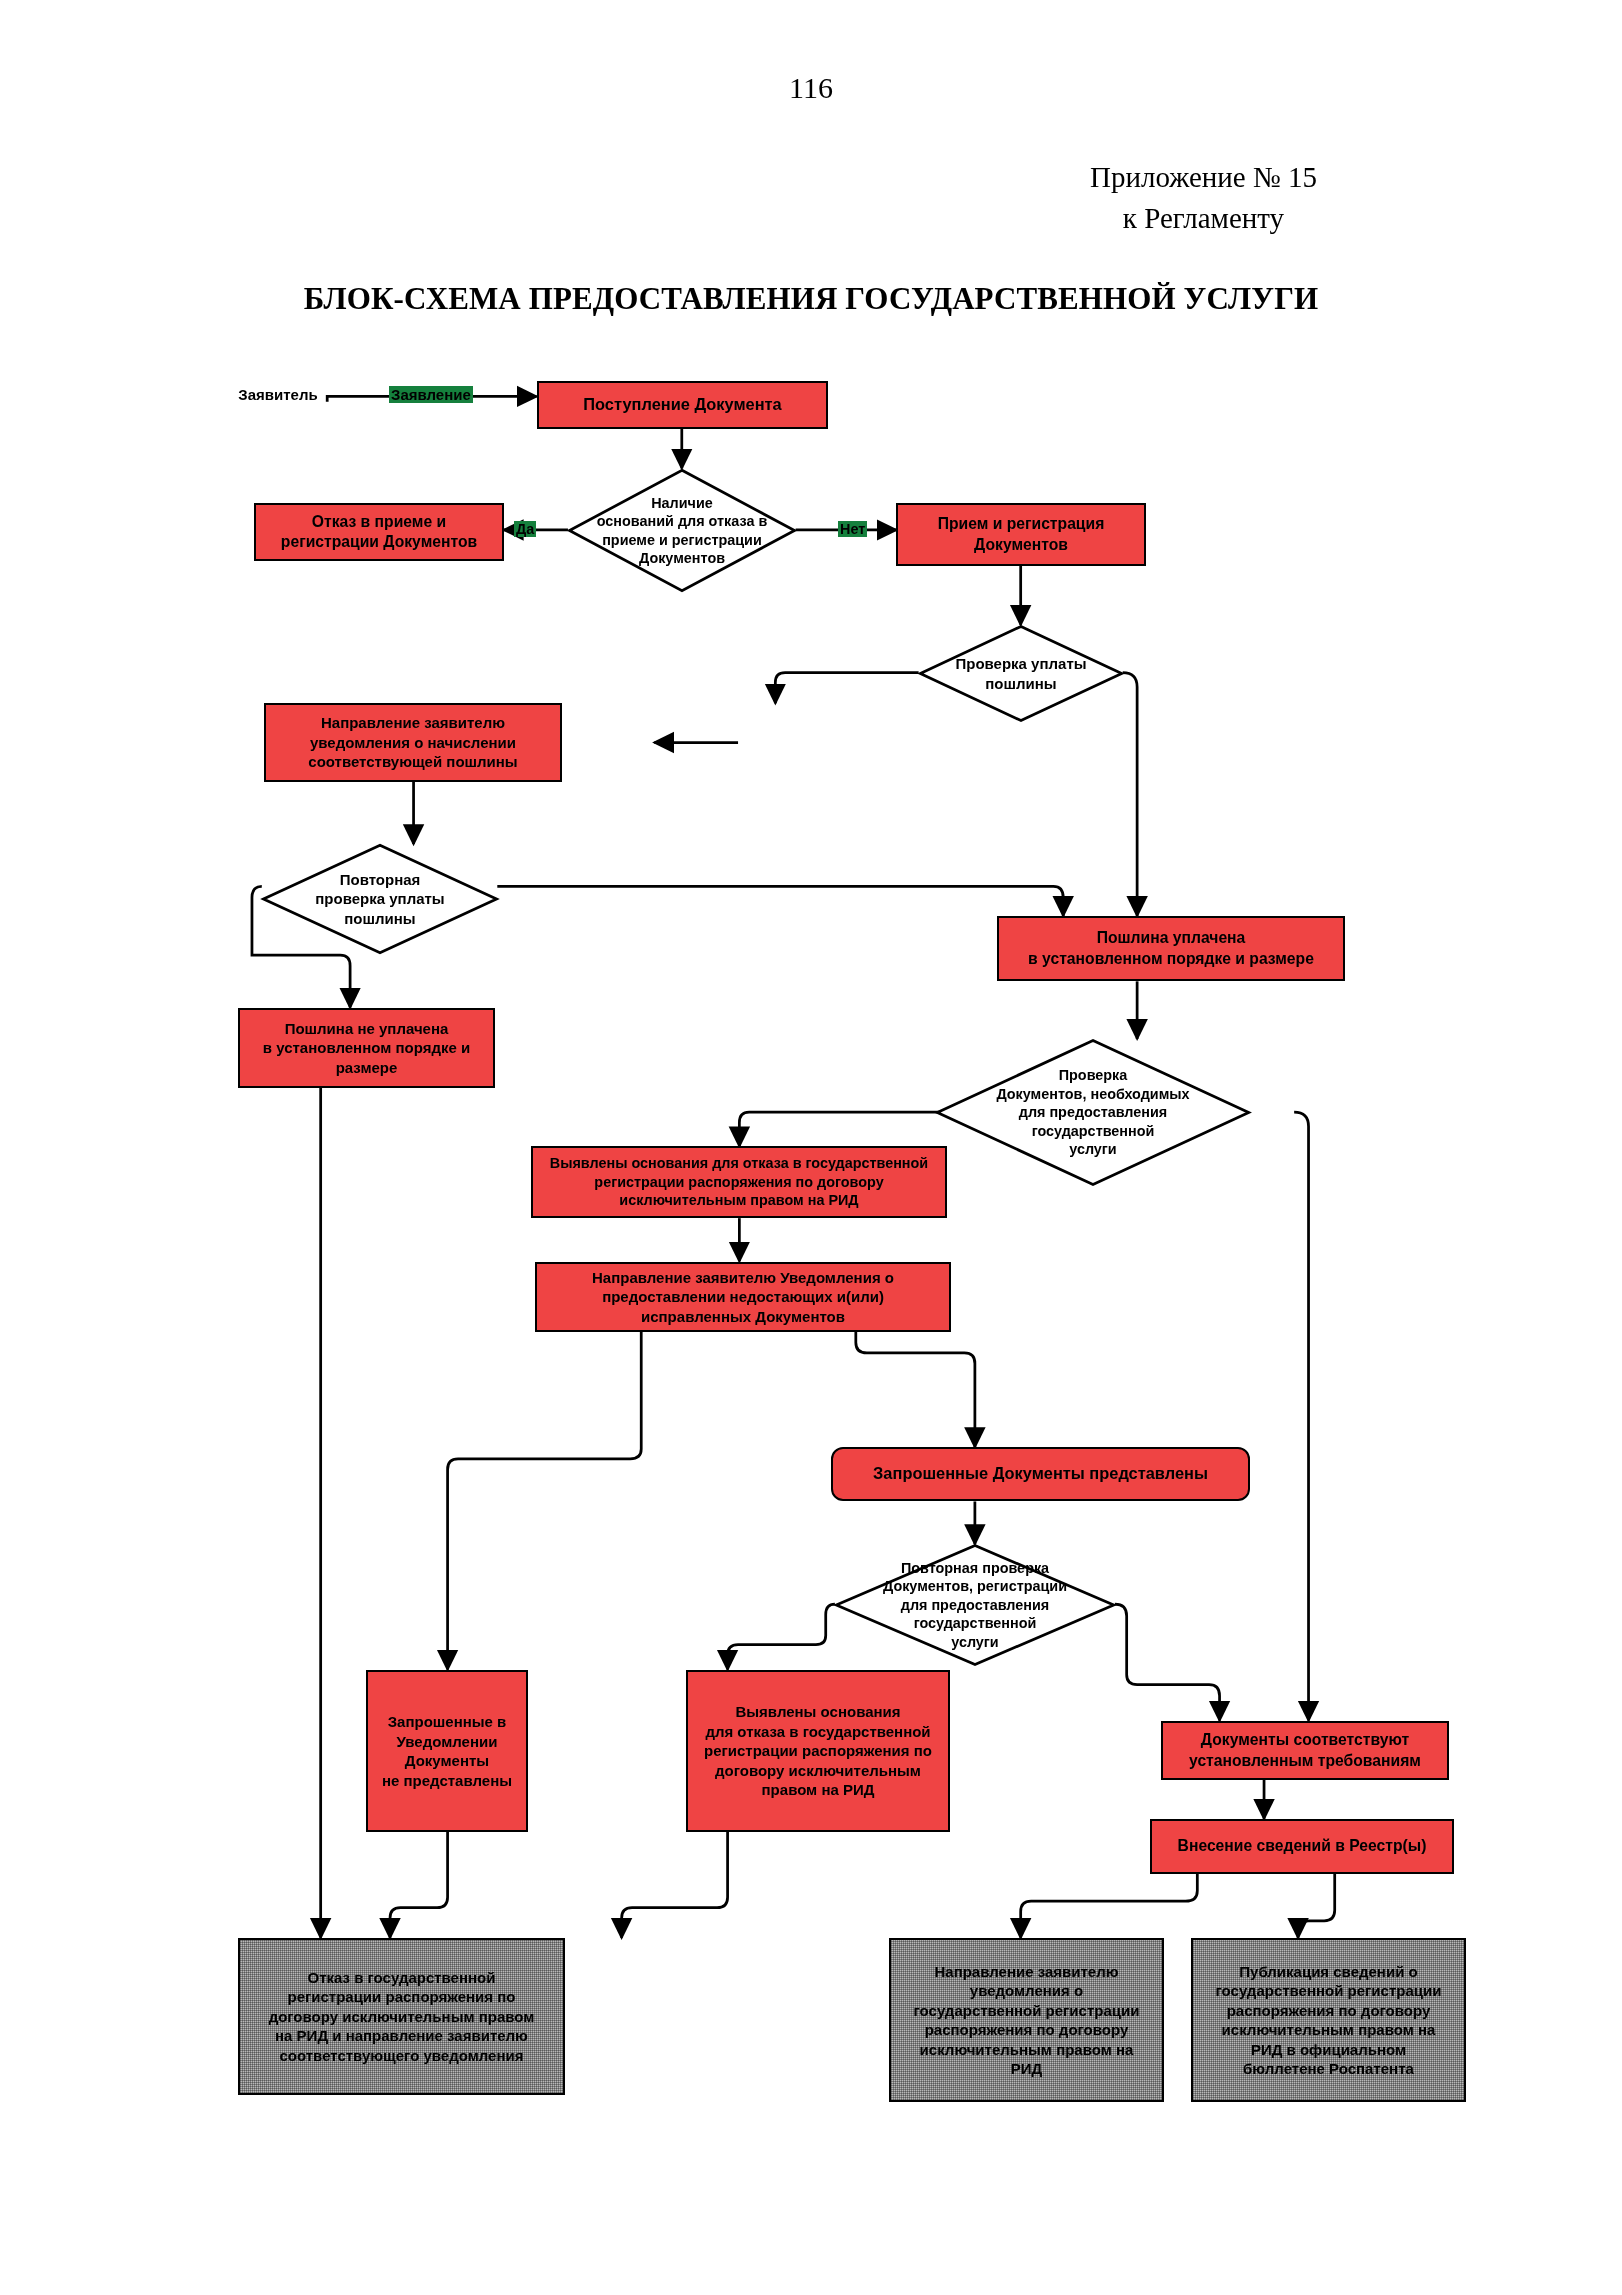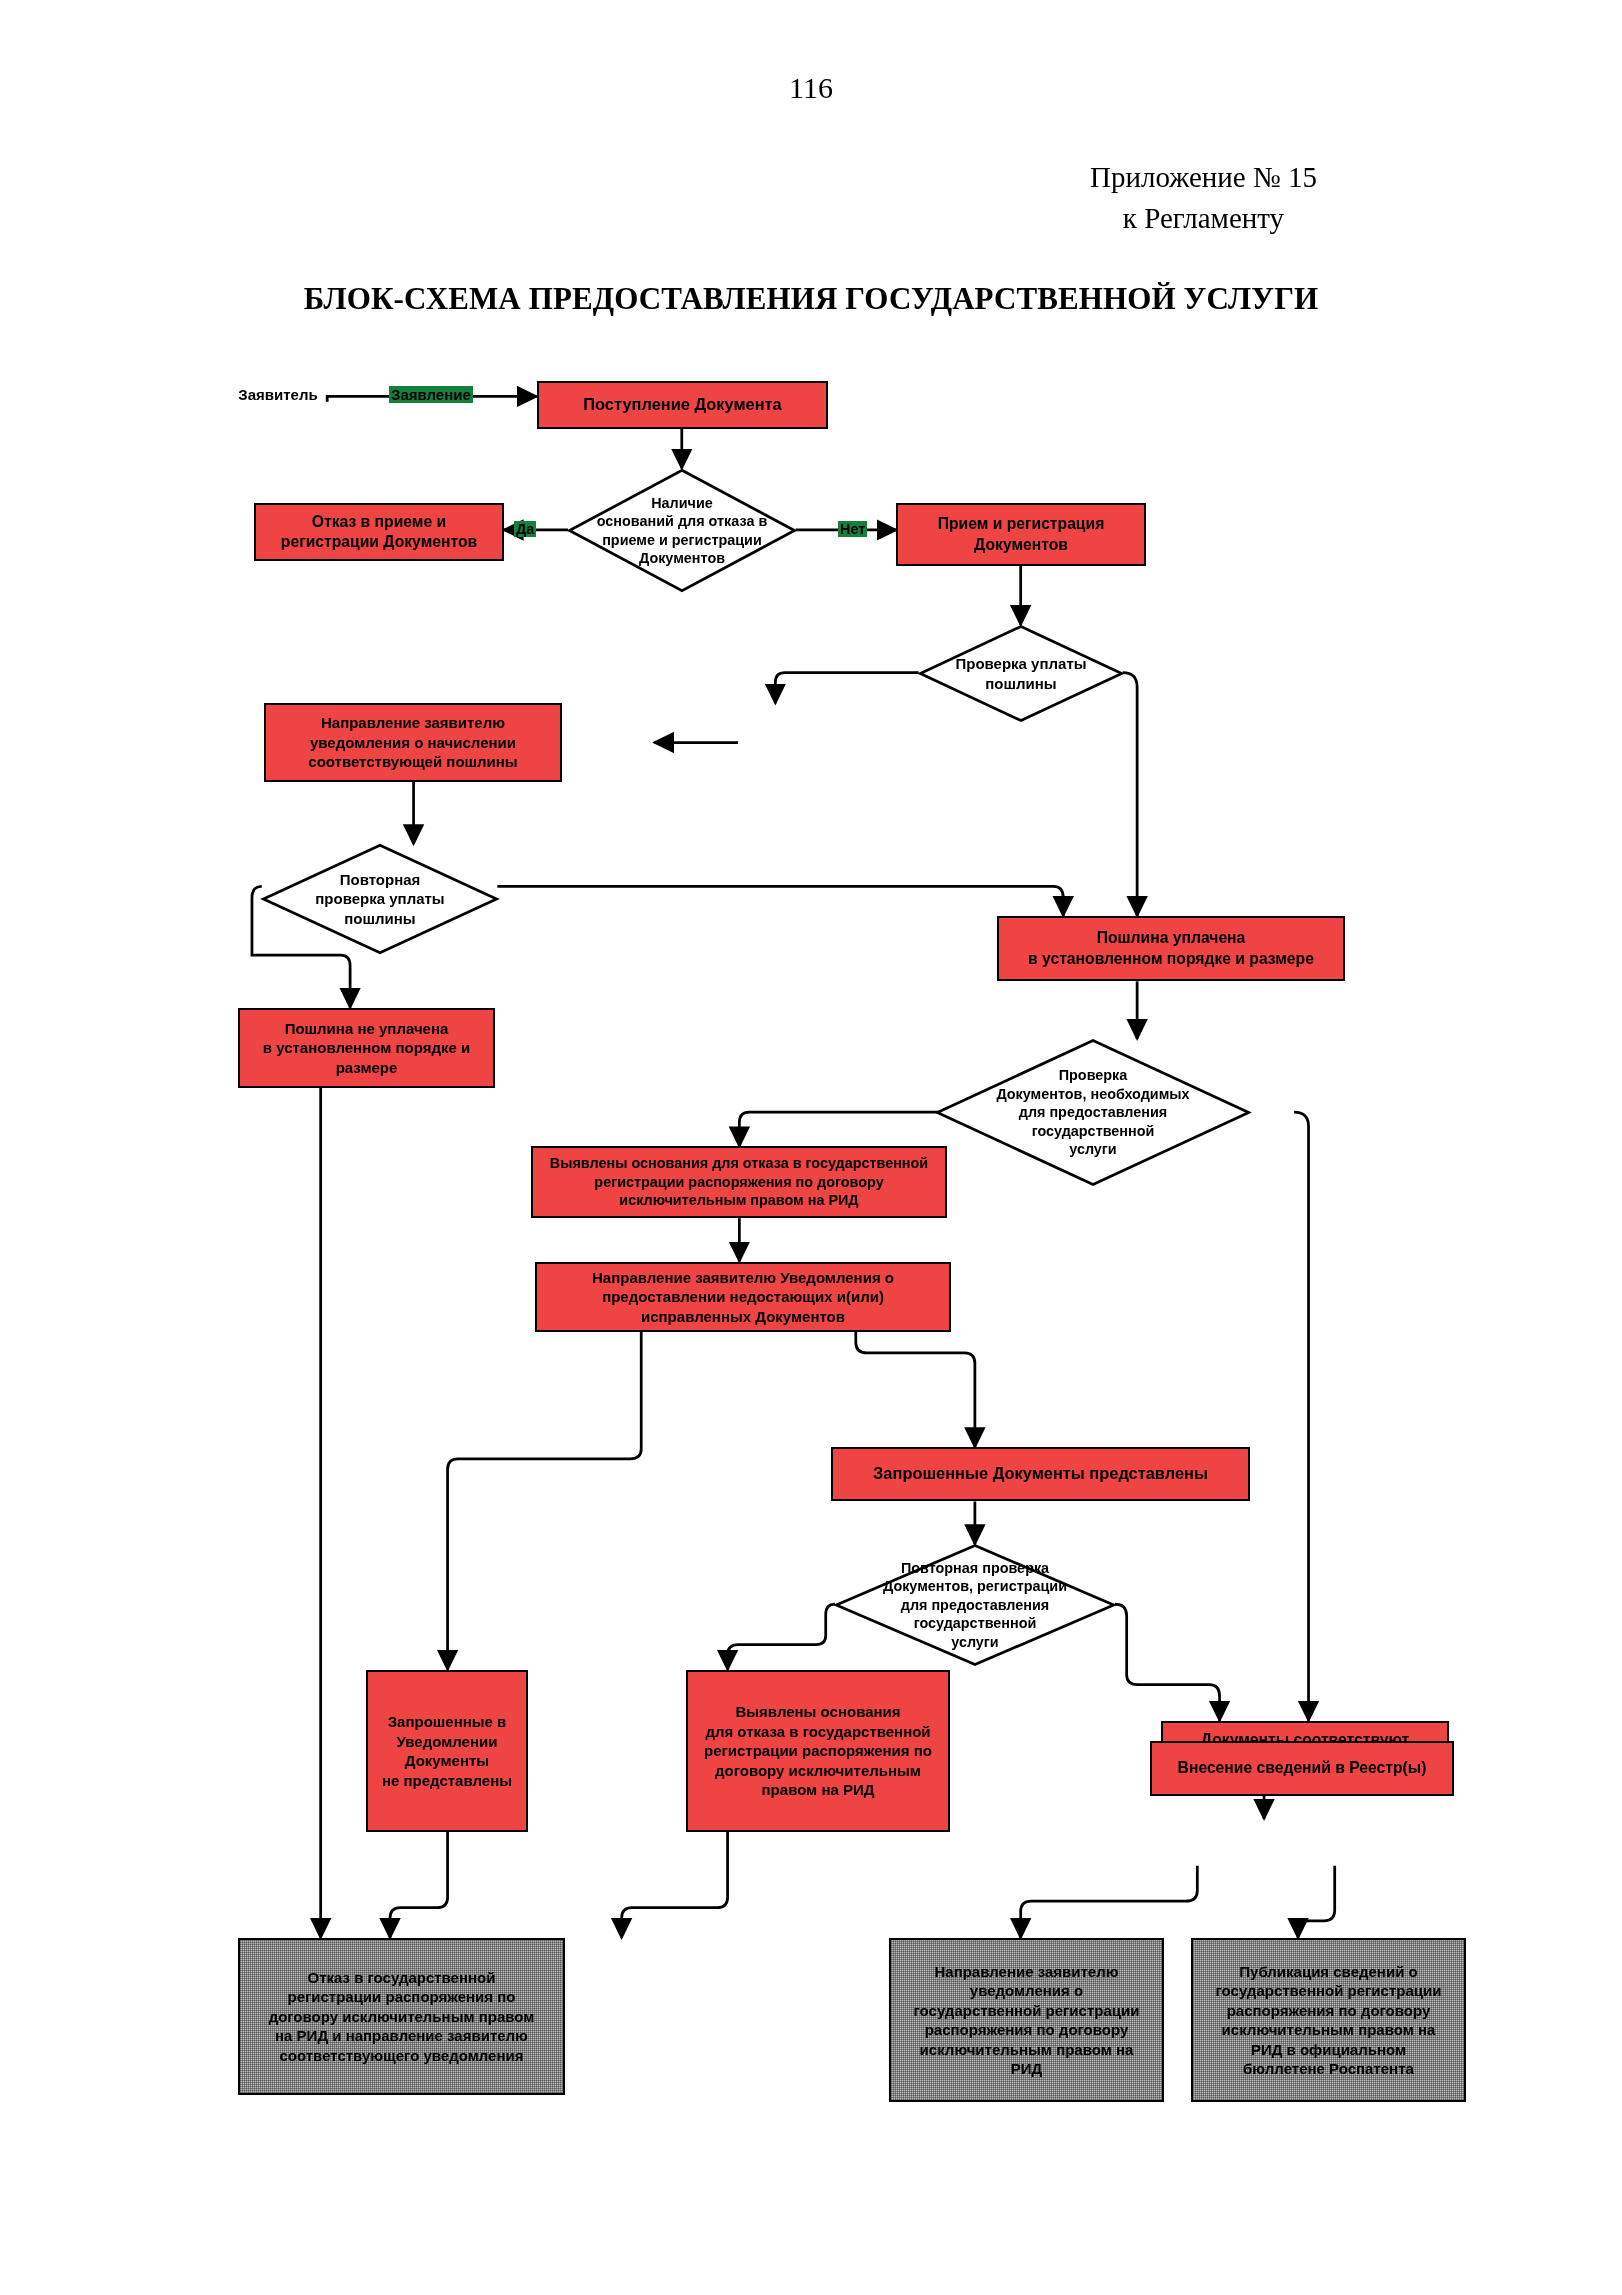--- a/index.html
+++ b/index.html
@@ -213,21 +213,21 @@
     </div>
 
     <div class="node box" style="left:531px;top:1146px;width:416px;height:72px;font-size:14.4px;white-space:pre-line;">Выявлены основания для отказа в государственной
 регистрации распоряжения по договору
 исключительным  правом на РИД</div>
 
     <div class="node box" style="left:535px;top:1262px;width:416px;height:70px;font-size:15px;white-space:pre-line;">Направление заявителю Уведомления о
 предоставлении недостающих и(или)
 исправленных Документов</div>
 
-    <div class="node box" style="left:831px;top:1447px;width:419px;height:54px;font-size:16.4px;white-space:pre-line;">Запрошенные  Документы представлены</div>
+    <div class="node box" style="left:831px;top:1447px;width:419px;height:54px;font-size:16.4px;white-space:pre-line;border-radius:12px;">Запрошенные  Документы представлены</div>
 
     <div class="dia-wrap" style="left:835px;top:1544px;width:280px;height:122px;">
       <svg width="280" height="122" viewBox="0 0 428 186">
           <polygon points="214,2 426,93 214,184 2,93" fill="#fff" stroke="#000" stroke-width="4.2"></polygon>
         </svg>
       <div class="dia-txt" style="font-size:14.4px;white-space:pre-line;">Повторная проверка
 Документов, регистрации
 для предоставления государственной
 услуги</div>
     </div>
@@ -239,21 +239,21 @@
 
     <div class="node box" style="left:686px;top:1670px;width:264px;height:162px;font-size:15px;white-space:pre-line;">Выявлены основания
 для отказа в государственной
 регистрации распоряжения по
 договору исключительным
 правом на РИД</div>
 
     <div class="node box" style="left:1161px;top:1721px;width:288px;height:59px;font-size:15.7px;white-space:pre-line;">Документы соответствуют
 установленным требованиям</div>
 
-    <div class="node box" style="left:1150px;top:1741px;width:304px;height:55px;font-size:15.7px;white-space:pre-line;text-align:center;">Внесение сведений в Реестр(ы)</div>
+    <div class="node box" style="left:1150px;top:1819px;width:304px;height:55px;font-size:15.7px;white-space:pre-line;text-align:center;">Внесение сведений в Реестр(ы)</div>
 
     <div class="node box shaded" style="left:238px;top:1938px;width:327px;height:157px;font-size:15px;white-space:pre-line;">Отказ в государственной
 регистрации распоряжения по
 договору исключительным правом
 на РИД и направление заявителю
 соответствующего уведомления</div>
 
     <div class="node box shaded" style="left:889px;top:1938px;width:275px;height:164px;font-size:15px;white-space:pre-line;">Направление заявителю
 уведомления о
 государственной регистрации

